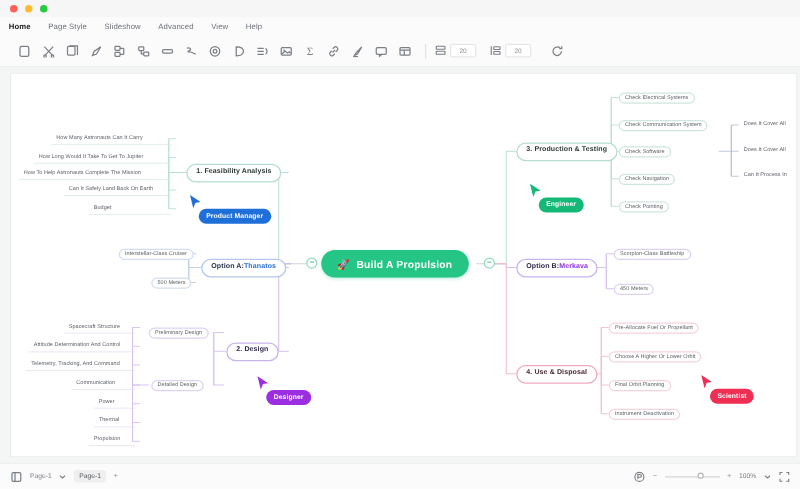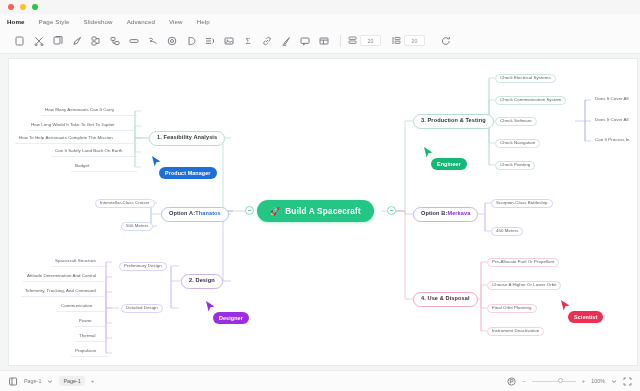--- a/index.html
+++ b/index.html
@@ -364,21 +364,21 @@
 
         <path d="M462 240 H472 V203 H478" stroke="#f3bccb" stroke-width=".7"></path>
         <path d="M472 240 V226 H478" stroke="#f3bccb" stroke-width=".7"></path>
         <path d="M472 240 V249 H478" stroke="#f3bccb" stroke-width=".7"></path>
         <path d="M472 240 V272 H478" stroke="#f3bccb" stroke-width=".7"></path>
         <path d="M472 203 V272" stroke="#f3bccb" stroke-width=".7"></path>
       </svg>
 
       <div class="central" style="left:248px; top:141px;">
         <span class="emoji">🚀</span>
-        <span>Build A Spacecraft</span>
+        <span>Build A Propulsion</span>
       </div>
       <div class="collapse" style="left:236px; top:147px;">−</div>
       <div class="collapse" style="left:378px; top:147px;">−</div>
 
       <div class="node branch green" style="left:140px; top:71.5px;">1. Feasibility Analysis</div>
       <div class="node leaf plain" style="left:32px; top:47px;">How Many Astronauts Can It Carry</div>
       <div class="node leaf plain" style="left:18px; top:62px;">How Long Would It Take To Get To Jupiter</div>
       <div class="node leaf plain" style="left:6px; top:75px;">How To Help Astronauts Complete The Mission</div>
       <div class="node leaf plain" style="left:42px; top:88px;">Can It Safely Land Back On Earth</div>
       <div class="node leaf plain" style="left:62px; top:103px;">Budget</div>

